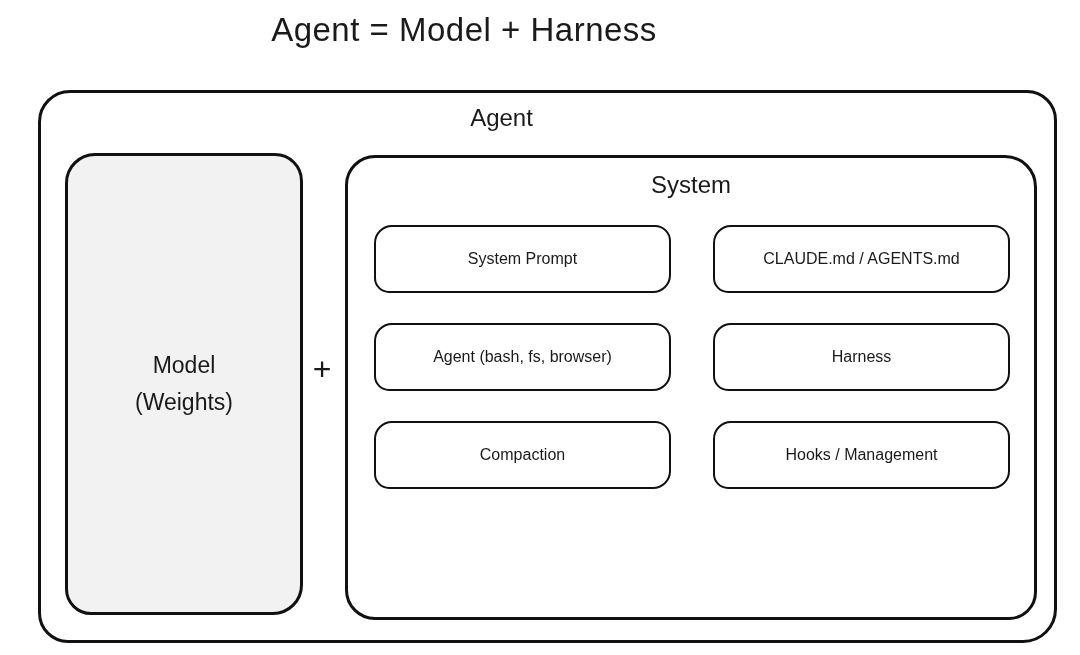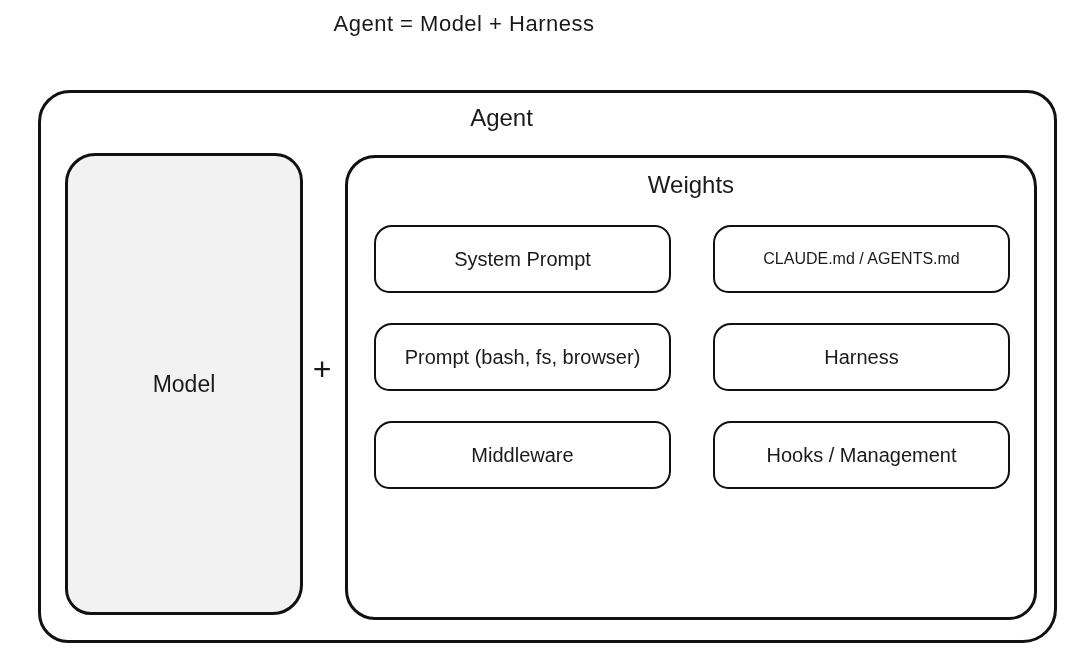--- a/index.html
+++ b/index.html
@@ -15,21 +15,21 @@
     font-family: "Liberation Sans", sans-serif;
     color: #1a1a1a;
     overflow: hidden;
   }
   .title {
     position: absolute;
     top: 11px;
     left: 0;
     width: 928px;
     text-align: center;
-    font-size: 22px;
+    font-size: 33px;
     letter-spacing: 0.5px;
   }
   .agent-box {
     position: absolute;
     left: 38px;
     top: 90px;
     width: 1019px;
     height: 553px;
     border: 3px solid #111111;
     border-radius: 32px 30px 34px 30px;
@@ -105,50 +105,51 @@
   .harness-item {
     height: 68px;
     border: 2px solid #111111;
     border-radius: 18px 16px 18px 15px;
     box-sizing: border-box;
     background: #ffffff;
     display: flex;
     align-items: center;
     justify-content: center;
     text-align: center;
-    font-size: 20px;
+    font-size: 16px;
   }
   .harness-item.small-text { font-size: 16px; }
   .span2 { grid-column: 1 / -1; }
 </style>
 </head>
 <body>
 
 <div class="page">
 
   <div class="title">Agent = Model + Harness</div>
 
   <div class="agent-box">
 
     <div class="agent-label">Agent</div>
 
     <div class="model-box">
       <div>Model</div>
+      <div>(Weights)</div>
     </div>
 
     <div class="plus">+</div>
 
     <div class="harness-box">
-      <div class="harness-label">Weights</div>
+      <div class="harness-label">System</div>
 
       <div class="harness-grid">
         <div class="harness-item">System Prompt</div>
         <div class="harness-item small-text">CLAUDE.md / AGENTS.md</div>
-        <div class="harness-item">Prompt (bash, fs, browser)</div>
+        <div class="harness-item">Agent (bash, fs, browser)</div>
         <div class="harness-item">Harness</div>
-        <div class="harness-item">Middleware</div>
+        <div class="harness-item">Compaction</div>
         <div class="harness-item">Hooks / Management</div>
       </div>
     </div>
 
   </div>
 
 </div>
 
 </body></html>

